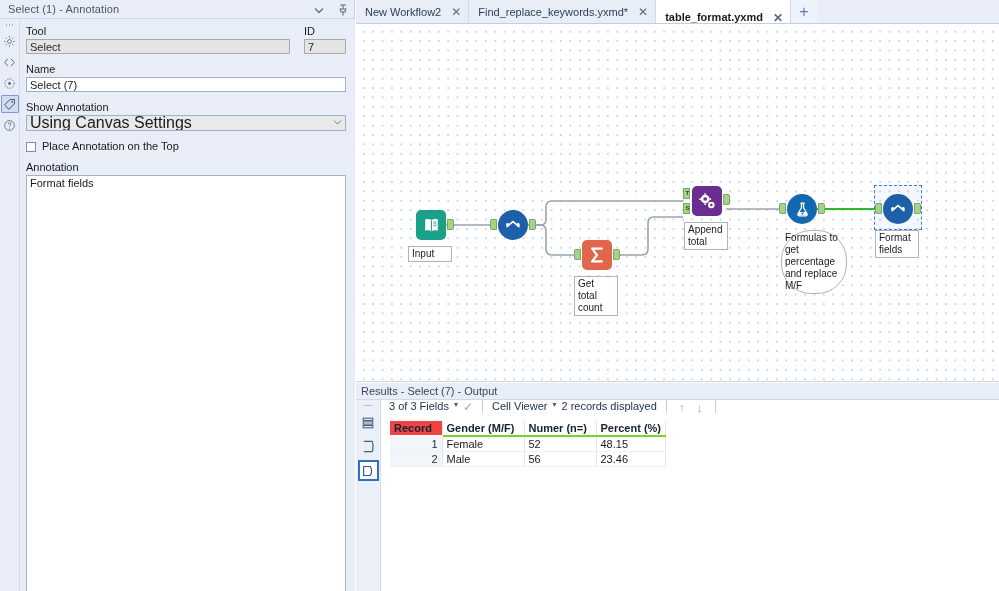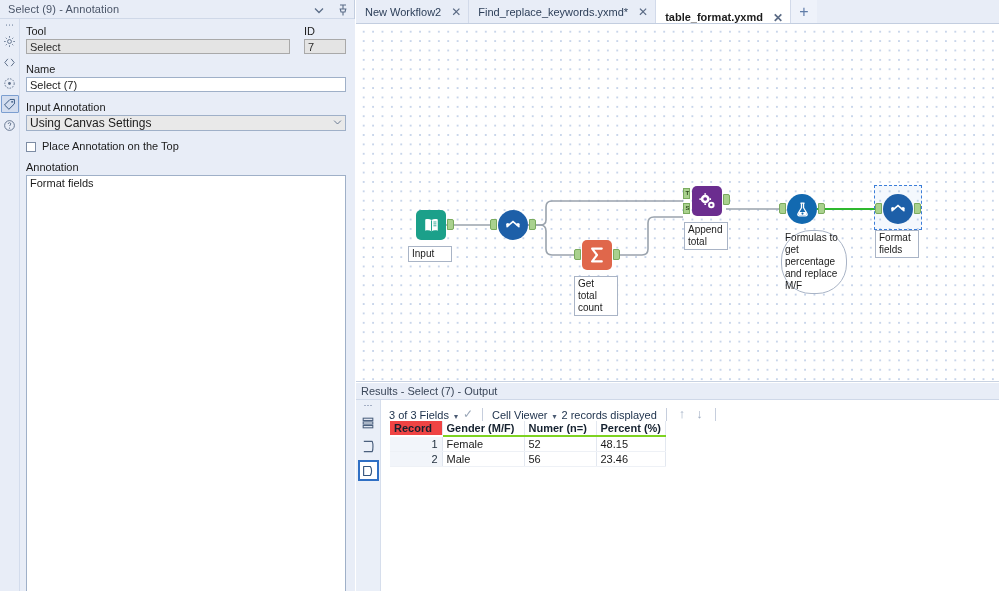--- a/index.html
+++ b/index.html
@@ -92,21 +92,21 @@
     line-height: 13px;
     outline: none;
   }
   .inp.readonly { background: #e4e4e4; border-color: #a9a9a9; color: #2a2a2a; }
   .spacer-sm { height: 9px; }
   .sel-wrap { position: relative; width: 100%; }
   .sel {
     width: 100%; height: 16px;
     border: 1px solid #9fb0c8;
     background: #e9e9e9;
-    font-size: 12px; color: #1b1b1b;
+    font-size: 16px; color: #1b1b1b;
     padding: 0 18px 0 3px;
     line-height: 14px;
     appearance: none; -webkit-appearance: none;
     font-family: "Liberation Sans", sans-serif;
     outline: none;
   }
   .sel-arrow {
     position: absolute; right: 4px; top: 4px;
     width: 9px; height: 7px; pointer-events: none;
   }
@@ -250,21 +250,21 @@
   }
   .rres-item.active { border: 2px solid #2f6fc4; background: #ffffff; }
 
   #results-main {
     position: absolute; left: 26px; top: 17px;
     width: 617px; height: 191px;
     background: #ffffff;
   }
   #results-toolbar {
     height: 21px;
-    display: flex; align-items: flex-end;
+    display: flex; align-items: flex-start;
     gap: 5px;
     padding-left: 7px;
     font-size: 11px;
     color: #20344e;
     background: #ffffff;
   }
   .tb-sep { width: 1px; height: 13px; background: #c6cedd; margin: 0 4px; }
   .tb-txt { cursor: pointer; white-space: nowrap; }
   .tb-caret { font-size: 8px; color: #4a5a72; cursor: pointer; }
   .tb-arrow { font-size: 13px; color: #9fadc2; cursor: pointer; padding: 0 3px; }
@@ -305,21 +305,21 @@
   .w-pct { width: 66px; }
 </style>
 </head>
 <body>
 
 <div id="app">
 
   <div id="left-panel">
 
     <div id="panel-titlebar">
-      <div id="panel-title">Select (9) - Annotation</div>
+      <div id="panel-title">Select (1) - Annotation</div>
       <div class="titlebar-btns">
         <svg class="tb-icon" viewBox="0 0 14 14">
           <path d="M3 5.5 L7 9.5 L11 5.5" fill="none" stroke="#5b6d88" stroke-width="1.3"></path>
         </svg>
         <svg class="tb-icon" viewBox="0 0 14 14">
           <path d="M4 2 H10 M7 2 V6 M4.2 6 H9.8 L9 9 H5 Z M7 9 V12.5" fill="none" stroke="#5b6d88" stroke-width="1.1"></path>
         </svg>
       </div>
     </div>
 
@@ -381,21 +381,21 @@
       <div class="spacer-sm"></div>
 
       <div>
         <div class="fld-label">Name</div>
         <input class="inp" value="Select (7)" style="">
       </div>
 
       <div class="spacer-sm"></div>
 
       <div>
-        <div class="fld-label">Input Annotation</div>
+        <div class="fld-label">Show Annotation</div>
         <div class="sel-wrap">
           <select class="sel" id="show-annot-select"><option value="Using Canvas Settings">Using Canvas Settings</option><option value="Always">Always</option><option value="Never">Never</option></select>
           <svg class="sel-arrow" viewBox="0 0 12 9">
             <path d="M1.5 2 L6 6.5 L10.5 2" fill="none" stroke="#5b6d88" stroke-width="1.2"></path>
           </svg>
         </div>
       </div>
 
       <div class="chk-row">
         <div class="chk-box"></div>

